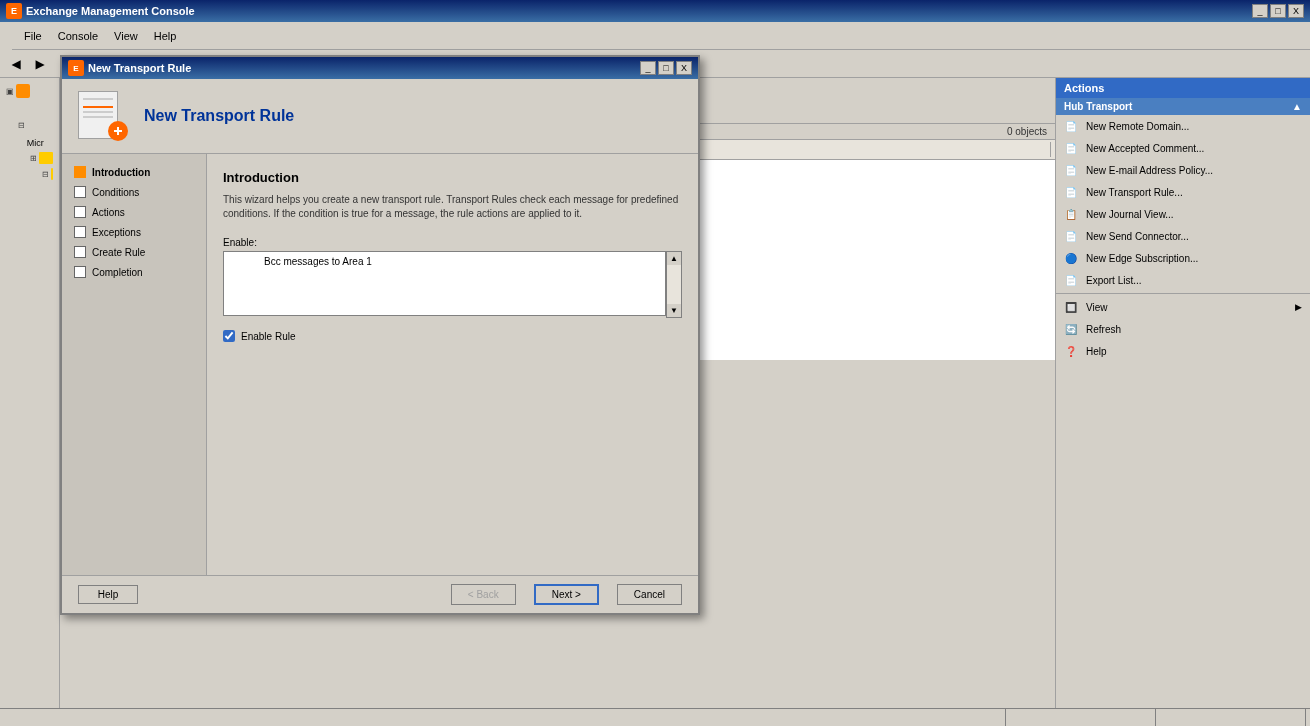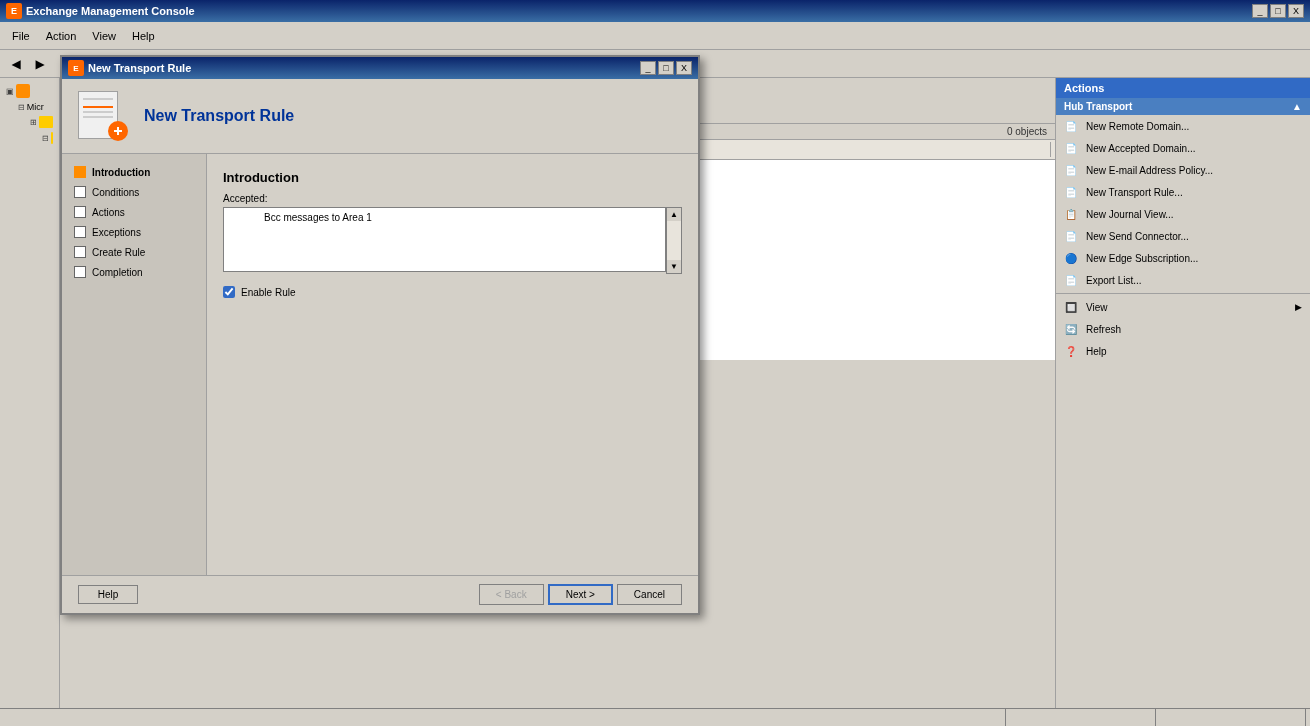--- a/index.html
+++ b/index.html
@@ -55,20 +55,21 @@
     }
 
     
     .menu-bar {
       background: #d4d0c8;
       height: 28px;
       display: flex;
       align-items: center;
       padding: 0 4px;
       border-bottom: 1px solid #a0a0a0;
+      margin-left: 12px;
     }
     .menu-item {
       padding: 2px 8px;
       font-size: 11px;
       cursor: pointer;
     }
 
     
     .toolbar {
       background: #d4d0c8;
@@ -461,21 +462,21 @@
     
     .modal-footer {
       display: flex;
       justify-content: space-between;
       align-items: center;
       padding: 8px 16px;
       border-top: 1px solid #a0a0a0;
       background: #d4d0c8;
     }
     .footer-left { display: flex; }
-    .footer-right { display: flex; gap: 4px; }
+    .footer-right { display: flex; gap: 18px; }
     .btn {
       padding: 3px 16px;
       background: #d4d0c8;
       border: 1px solid #808080;
       font-size: 10px;
       cursor: pointer;
       min-width: 60px;
       text-align: center;
     }
     .btn-default {
@@ -516,41 +517,41 @@
   <span>Exchange Management Console</span>
   <div class="title-bar-controls">
     <button class="title-btn">_</button>
     <button class="title-btn">□</button>
     <button class="title-btn">X</button>
   </div>
 </div>
 
 <div class="menu-bar">
   <span class="menu-item">File</span>
-  <span class="menu-item">Action</span>
+  <span class="menu-item">Console</span>
   <span class="menu-item">View</span>
   <span class="menu-item">Help</span>
 </div>
 
 <div class="toolbar">
   <button class="toolbar-btn">◀</button>
   <button class="toolbar-btn">▶</button>
 </div>
 
 <div class="main-layout">
 
   <div class="left-nav">
     <div class="nav-item">
       <span class="expand-icon">▣</span>
       <span class="nav-icon-orange"></span>
     </div>
     <div style="padding-left:12px;">
       <div class="nav-item">
         <span class="expand-icon">⊟</span>
-        <span style="font-size:9px;">Micr</span>
+        <span style="font-size:9px;margin-top:36px;">Micr</span>
       </div>
       <div style="padding-left:12px;">
         <div class="nav-item">
           <span class="expand-icon">⊞</span>
           <span class="nav-icon-folder"></span>
         </div>
         <div style="padding-left:12px;">
           <div class="nav-item">
             <span class="expand-icon">⊟</span>
             <span class="nav-icon-folder"></span>
@@ -596,21 +597,21 @@
       <span>Hub Transport</span>
       <span>▲</span>
     </div>
 
     <div class="action-item">
       <span class="action-icon">📄</span>
       <span>New Remote Domain...</span>
     </div>
     <div class="action-item">
       <span class="action-icon">📄</span>
-      <span>New Accepted Domain...</span>
+      <span>New Accepted Comment...</span>
     </div>
     <div class="action-item">
       <span class="action-icon">📄</span>
       <span>New E-mail Address Policy...</span>
     </div>
     <div class="action-item">
       <span class="action-icon">📄</span>
       <span>New Transport Rule...</span>
     </div>
     <div class="action-item">
@@ -701,23 +702,24 @@
           <span>Create Rule</span>
         </div>
         <div class="wizard-step">
           <div class="step-checkbox"></div>
           <span>Completion</span>
         </div>
       </div>
 
       <div class="wizard-content">
         <div class="wizard-section-title">Introduction</div>
-
-
-        <div class="form-label">Accepted:</div>
+        <div class="wizard-description">This wizard helps you create a new transport rule. Transport Rules check each message for predefined conditions. If the condition is true for a message, the rule actions are applied to it.</div>
+
+
+        <div class="form-label">Enable:</div>
         <div class="textarea-wrapper">
           <textarea class="form-textarea" style="width: calc(100% - 16px); padding-left: 40px;">Bcc messages to Area 1</textarea>
           <div class="textarea-scrollbar">
             <span class="scrollbar-arrow">▲</span>
             <div class="scrollbar-track"></div>
             <span class="scrollbar-arrow">▼</span>
           </div>
         </div>
 
         <div class="checkbox-row">

